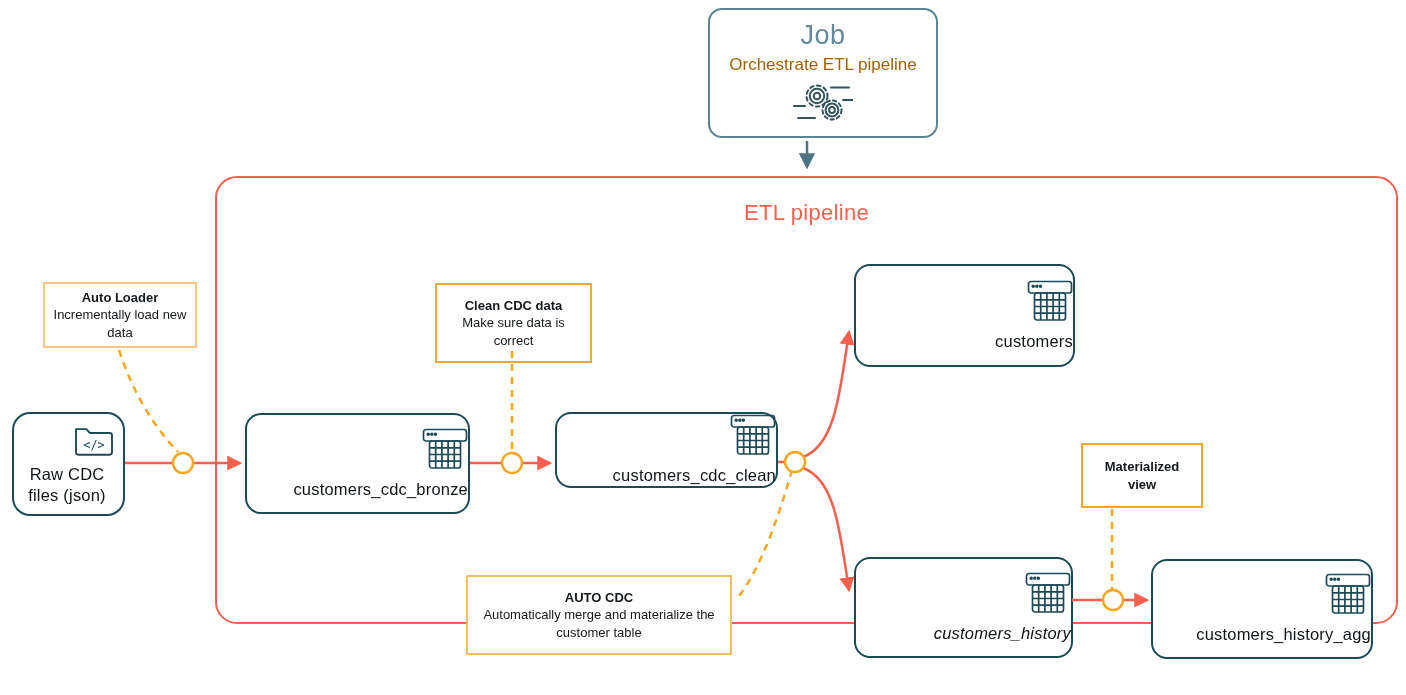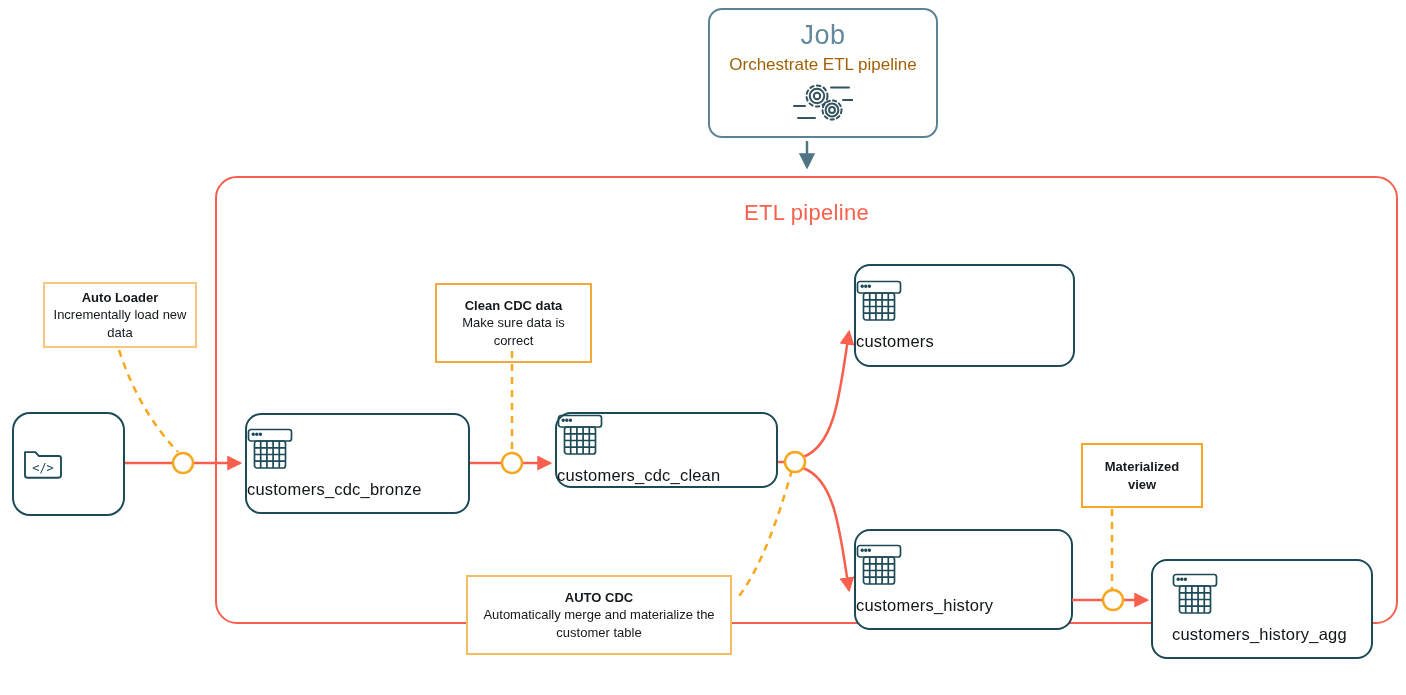--- a/index.html
+++ b/index.html
@@ -12,29 +12,29 @@
     align-items:center;justify-content:flex-start;padding-top:10px;box-sizing:border-box;z-index:2;}
   .job-title{font-size:27px;color:#64899c;letter-spacing:.5px;margin-bottom:4px;}
   .job-subtitle{font-size:17px;color:#a16207;margin-bottom:6px;}
 
   .pipeline{position:absolute;left:215px;top:176px;width:1183px;height:448px;
     border:2.5px solid #f8604d;border-radius:22px;box-sizing:border-box;z-index:1;padding-left:22px;}
   .pipeline-title{position:absolute;left:0;top:22px;width:100%;text-align:center;
     font-size:22px;font-weight:500;color:#f9604e;letter-spacing:.3px;}
 
   .node{position:absolute;background:#fff;border:2.5px solid #1d4a57;border-radius:16px;
-    box-sizing:border-box;display:flex;flex-direction:column;align-items:flex-start;
+    box-sizing:border-box;display:flex;flex-direction:column;align-items:flex-end;
     justify-content:center;gap:9px;z-index:2;}
   .node-label{font-size:16.5px;color:#101518;letter-spacing:.2px;text-align:center;line-height:1.25;}
 
   .src{left:12px;top:412px;width:113px;height:104px;border-radius:18px;gap:5px;padding:6px;}
   .n-bronze{left:245px;top:413px;width:225px;height:101px;}
   .n-clean{left:555px;top:412px;width:223px;height:76px;}
   .n-customers{left:854px;top:264px;width:221px;height:103px;}
-  .n-history{left:854px;top:529px;width:219px;height:101px;}
+  .n-history{left:854px;top:557px;width:219px;height:101px;font-style:italic;}
   .n-agg{left:1151px;top:559px;width:222px;height:100px;padding-left:19px;}
 
   .annot{position:absolute;background:#fff;border:2px solid #f2a93c;box-sizing:border-box;
     display:flex;flex-direction:column;align-items:center;justify-content:center;
     text-align:center;font-size:13px;line-height:1.35;z-index:3;padding:4px 10px;}
   .annot b{font-weight:700;}
   .a-autoloader{left:43px;top:282px;width:154px;height:66px;border-color:#f7c77f;}
   .a-cleancdc{left:435px;top:283px;width:157px;height:80px;border-color:#f2a93c;}
   .a-autocdc{left:466px;top:575px;width:266px;height:80px;border-color:#f5bd61;}
   .a-mview{left:1081px;top:443px;width:122px;height:65px;border-color:#f5a825;font-weight:bold;}
@@ -71,20 +71,21 @@
     <div class="pipeline-title">ETL pipeline</div>
   </div>
 
   <div class="node src">
     <span class="icon">
       <svg width="46" height="36" viewBox="0 0 48 38" fill="none" stroke="#1d4a57" stroke-width="2" stroke-linejoin="round">
         <path d="M5 6.5 h11 l3.5 4 H40.5 a2.5 2.5 0 0 1 2.5 2.5 V 31 a2.5 2.5 0 0 1 -2.5 2.5 H 7.5 A 2.5 2.5 0 0 1 5 31 Z"></path>
         <text x="24" y="27" text-anchor="middle" font-family="'DejaVu Sans Mono',monospace" font-size="12.5" fill="#1d4a57" stroke="none">&lt;/&gt;</text>
       </svg>
     </span>
+    <div class="node-label" style="width:100px">Raw CDC files (json)</div>
   </div>
 
   <div class="node n-bronze">
     <span class="icon">
       <svg width="46" height="42" viewBox="0 0 46 42" fill="none" stroke="#1d4a57" stroke-width="1.7">
         <rect x="1.5" y="1.5" width="43" height="11.5" rx="2.5"></rect>
         <circle cx="6.2" cy="6.2" r="0.9" fill="#1d4a57"></circle>
           <circle cx="9.8" cy="6.2" r="0.9" fill="#1d4a57"></circle>
           <circle cx="13.4" cy="6.2" r="0.9" fill="#1d4a57"></circle>
         <rect x="7.5" y="13" width="31" height="27" rx="2.5"></rect>

